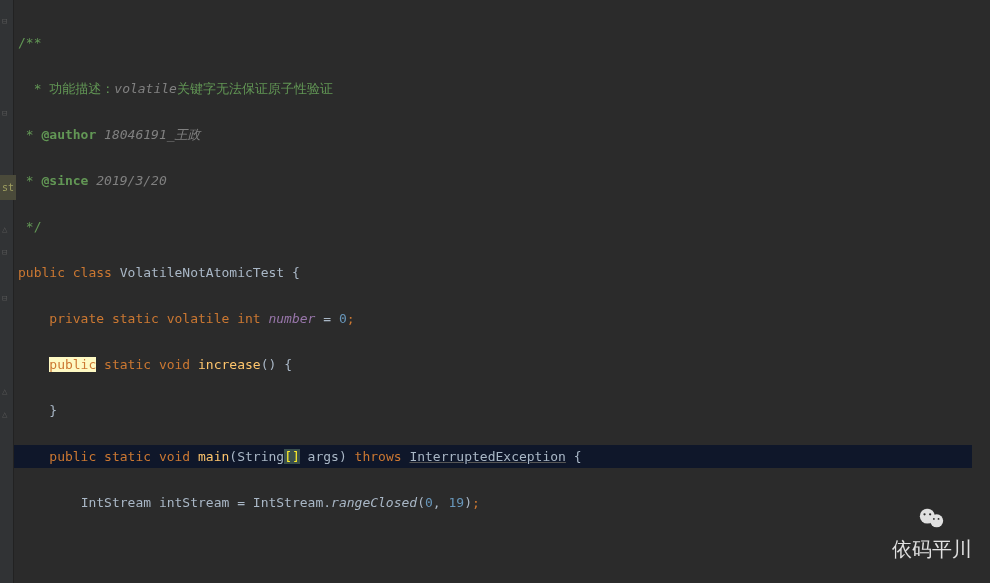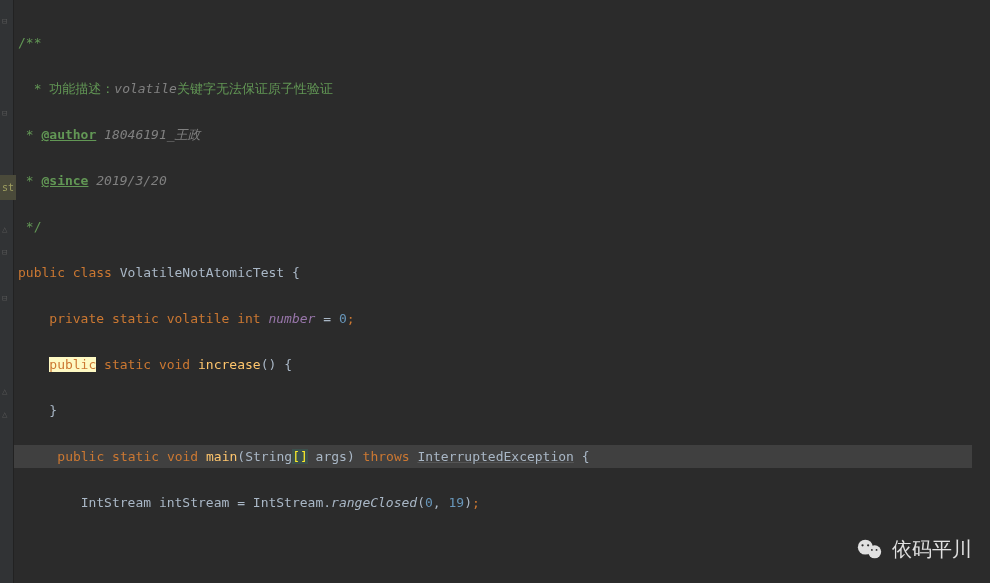--- a/index.html
+++ b/index.html
@@ -40,29 +40,29 @@
       font-size: 10px;
       padding: 1px 2px;
     }
     .code-area {
       margin-left: 18px;
       padding-top: 8px;
       white-space: pre;
     }
     .line { display: block; }
     .highlight-line {
-      background: #404040;
+      background: #0f172a;
       display: block;
       width: 100%;
       margin-left: -18px;
-      padding-left: 26px;
+      padding-left: 18px;
     }
     .comment { color: #629755; }
     .comment-italic { color: #808080; font-style: italic; }
-    .doc-tag { color: #629755; font-weight: bold; text-decoration: underline; }
+    .doc-tag { color: #629755; font-weight: bold; }
     .doc-author { color: #808080; font-style: italic; }
     .keyword { color: #cc7832; }
     .class-name { color: #a9b7c6; }
     .method { color: #ffc66d; }
     .italic-method { color: #a9b7c6; font-style: italic; }
     .field { color: #9876aa; font-style: italic; }
     .number { color: #6897bb; }
     .bracket-hl { background: #3b514d; color: #ffef28; }
     .exception { color: #a9b7c6; text-decoration: underline; text-decoration-color: #555; }
     .bg-warn { background: #fef9c3; }
@@ -71,20 +71,21 @@
     .watermark {
       position: absolute;
       right: 18px;
       bottom: 22px;
       color: #e0e0e0;
       font-family: sans-serif;
       font-size: 20px;
       display: flex;
       align-items: center;
       gap: 8px;
+      flex-direction: column;
     }
     .wechat-icon {
       width: 28px;
       height: 24px;
       position: relative;
     }
     .wechat-icon svg { width: 28px; height: 24px; }
   </style>
 </head>
 <body>

